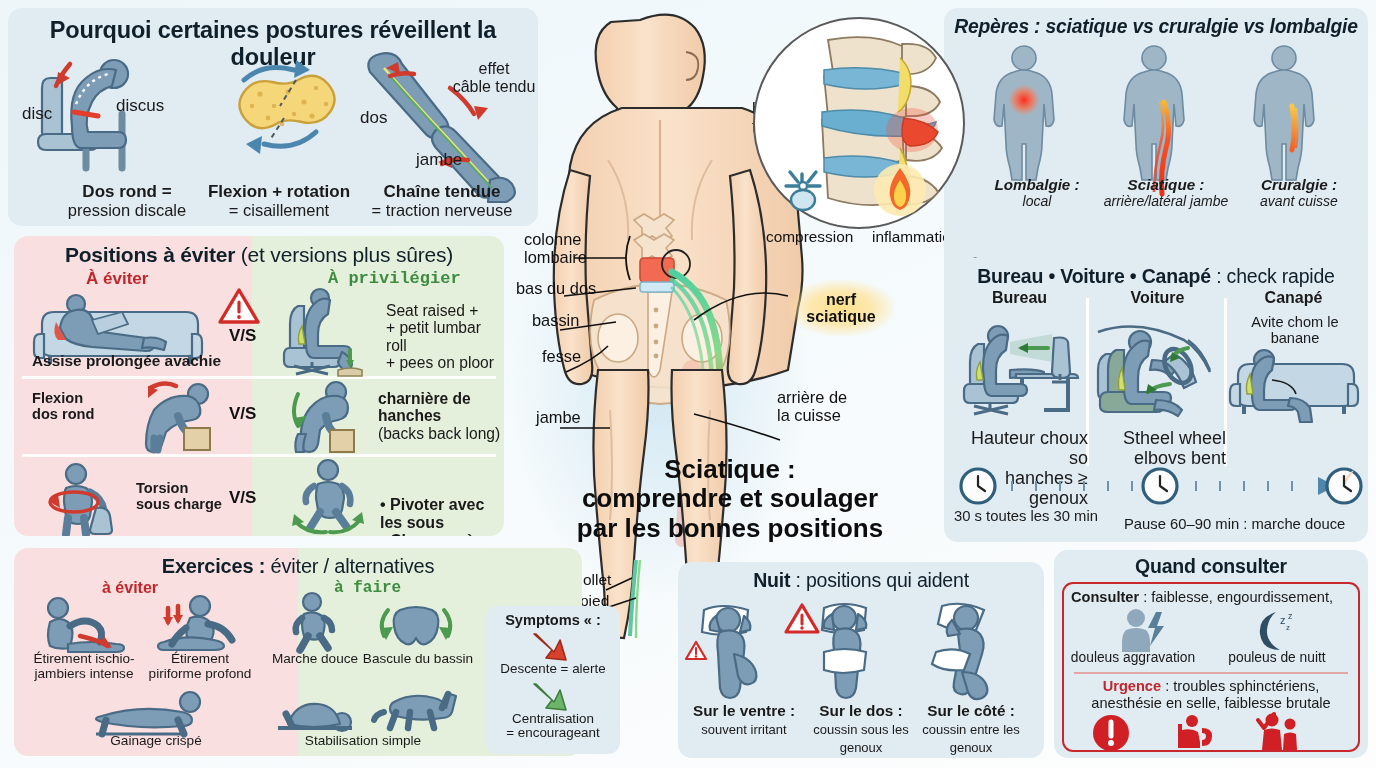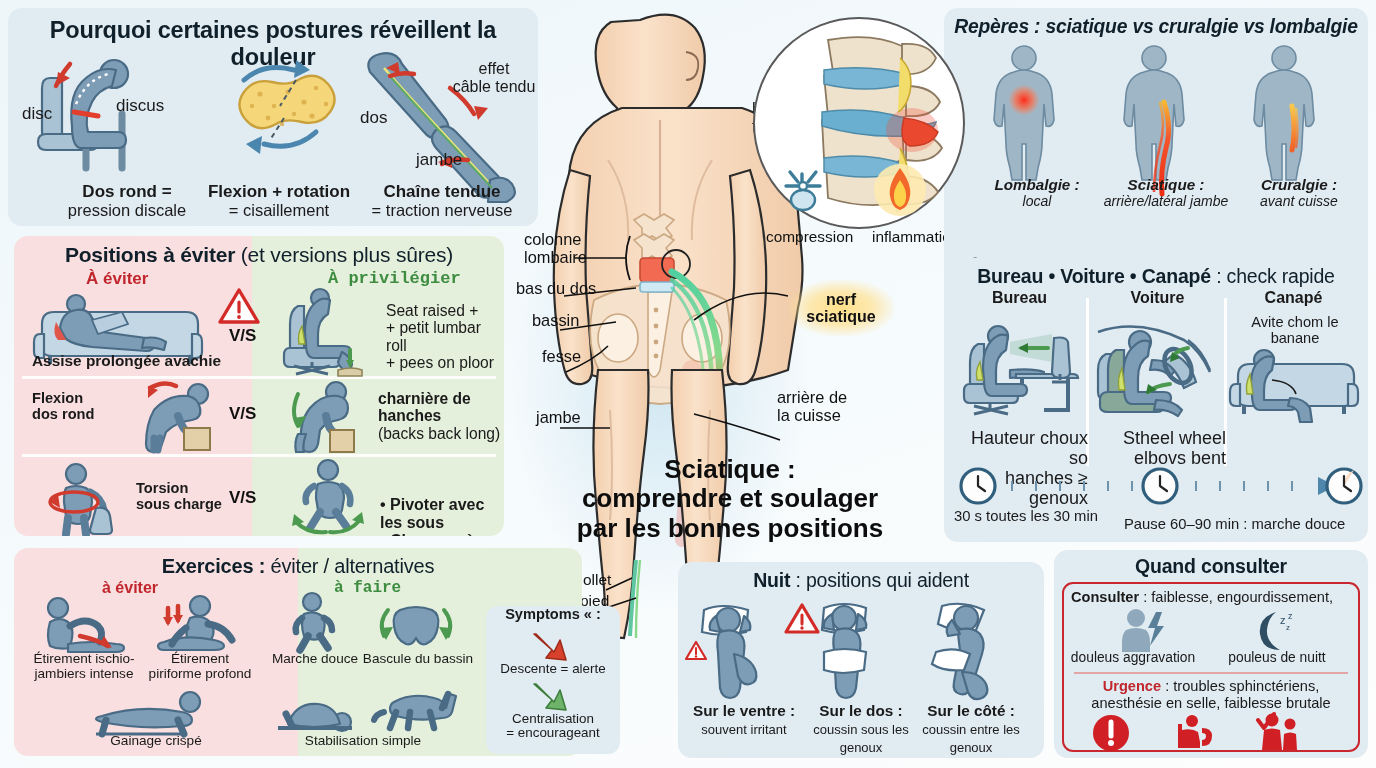--- a/index.html
+++ b/index.html
@@ -80,21 +80,21 @@
   #p-cons .ptitle { font-size: 19.5px; padding-top: 5px; }
   #p-cons .box { position: absolute; left: 8px; top: 32px; right: 8px; bottom: 6px;
                  border: 2.4px solid #c8282d; border-radius: 11px; }
   #p-cons .l1 { position: absolute; top: 5px; left: 7px; right: 5px; font-size: 14.6px; white-space: nowrap; }
   #p-cons .c1 { position: absolute; font-size: 13.8px; text-align: center; width: 130px; }
   #p-cons .sep { position: absolute; left: 10px; right: 10px; height: 1.6px; background: #e3a6a6; }
   #p-cons .l2 { position: absolute; left: 5px; right: 5px; text-align: center; font-size: 14.6px; line-height: 1.15; }
 
   
   #p-sym { left: 486px; top: 606px; width: 134px; height: 148px; border-radius: 12px; }
-  #p-sym .t { text-align: center; font-size: 14.6px; font-weight: bold; padding-top: 0; }
+  #p-sym .t { text-align: center; font-size: 14.6px; font-weight: bold; padding-top: 6px; }
   #p-sym .s { position: absolute; width: 100%; text-align: center; font-size: 13.4px; line-height: 1.08; }
 
   
   #center { position: absolute; left: 490px; top: 0; width: 480px; height: 768px; }
   .anat-lbl { position: absolute; font-size: 16.4px; color: #111; white-space: nowrap; }
   #maintitle { position: absolute; left: 560px; top: 455px; width: 340px; text-align: center;
                font-size: 26px; font-weight: bold; line-height: 1.13; color: #0d0d0d; z-index: 6; }
   #nerfbadge { position: absolute; left: 788px; top: 280px; width: 106px; height: 56px; z-index: 7;
                display: flex; align-items: center; justify-content: center; text-align: center;
                font-weight: bold; font-size: 16px; line-height: 1.08; color: #111;

